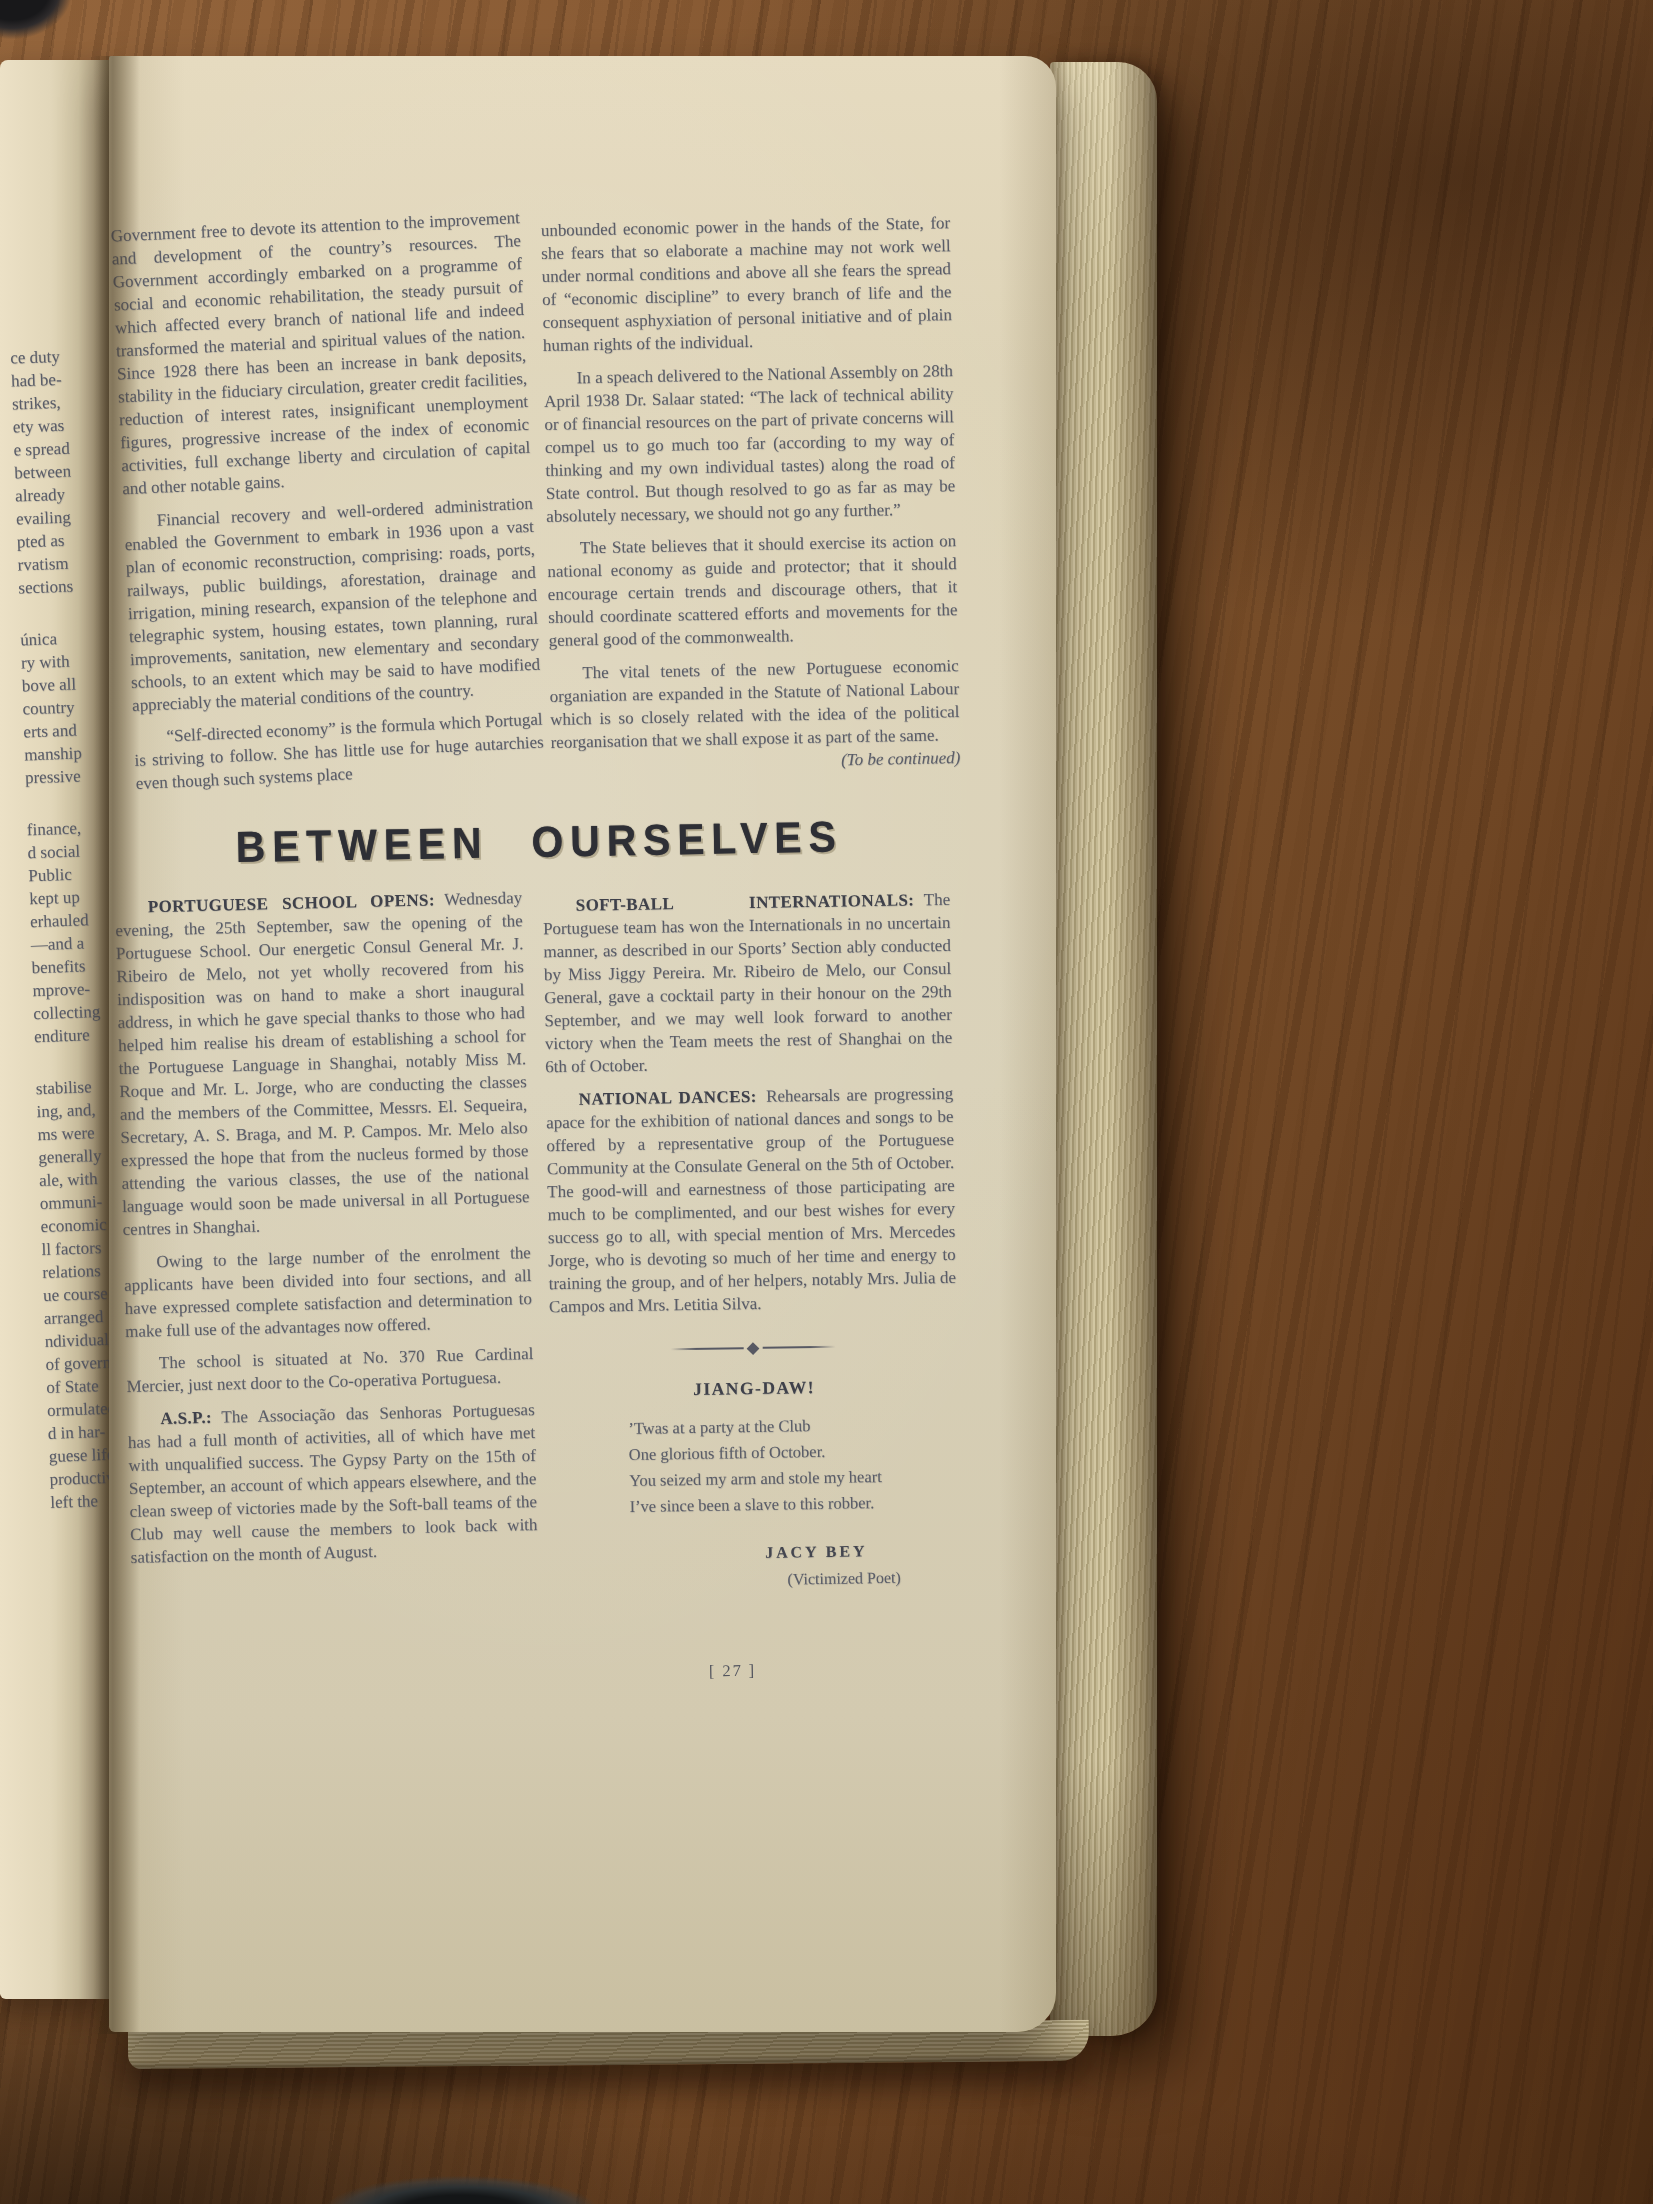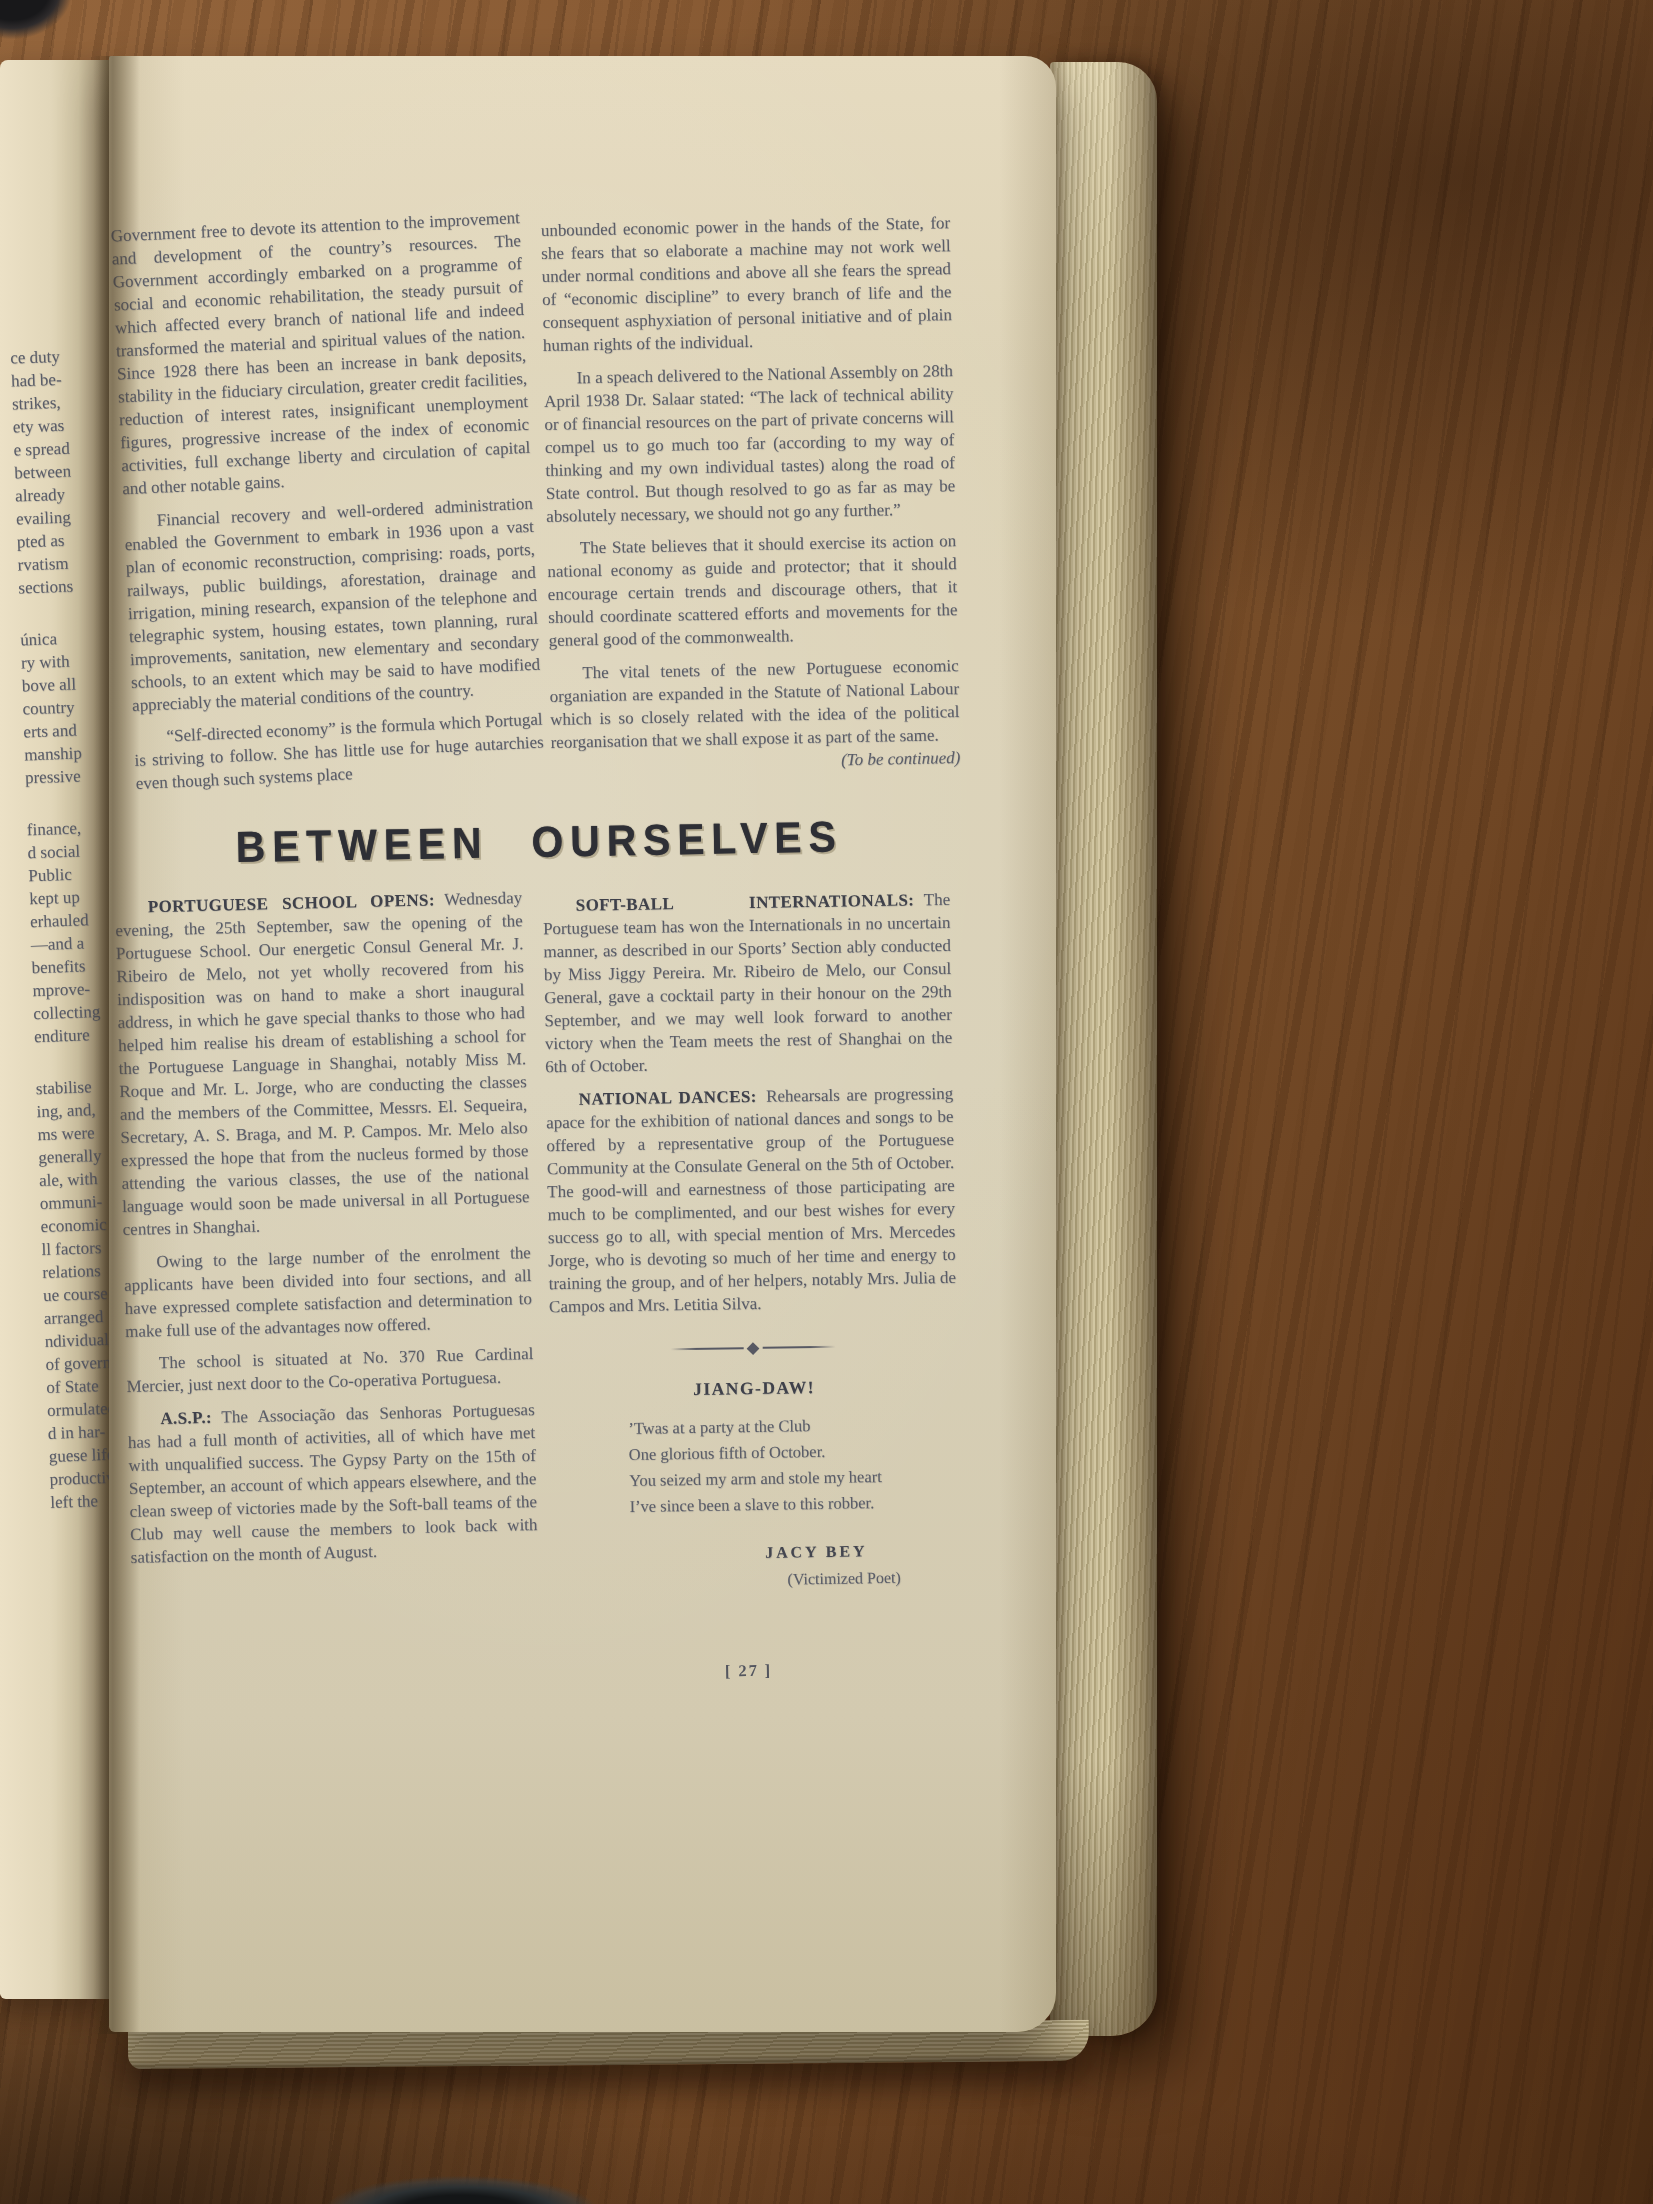--- a/index.html
+++ b/index.html
@@ -96,22 +96,22 @@
   .orn-diamond{width:8.7px;height:8.7px;margin:0 4.9px;background:#575963;transform:rotate(45deg);}
 
   .poem-title{margin:25px 0 0;text-align:center;font-size:17.5px;font-weight:700;
     letter-spacing:1.5px;color:#3f414a;}
   .poem-lines{white-space:pre-line;width:fit-content;margin:13.6px auto 0;
     font-size:16.5px;line-height:26px;text-align:left;}
   .poem-author{width:fit-content;margin:23px 93px 0 auto;font-weight:700;
     letter-spacing:2.9px;color:#44464f;font-size:16px;}
   .poem-note{width:fit-content;margin:3.9px 60px 0 auto;font-size:16px;}
 
-  .page-number{position:relative;left:602px;width:fit-content;margin-top:70px;
-    font-size:16.5px;letter-spacing:1.9px;transform:rotate(-1deg);color:#54565f;font-weight:bold;}
+  .page-number{position:relative;left:586px;width:fit-content;margin-top:70px;
+    font-size:16.5px;letter-spacing:1.9px;transform:rotate(-1deg);color:#54565f;}
 </style>
 </head>
 <body>
 
 <div class="photo">
 
   <div class="dark-corner"></div>
 
   <div>
     <div class="fore-edge"></div>

